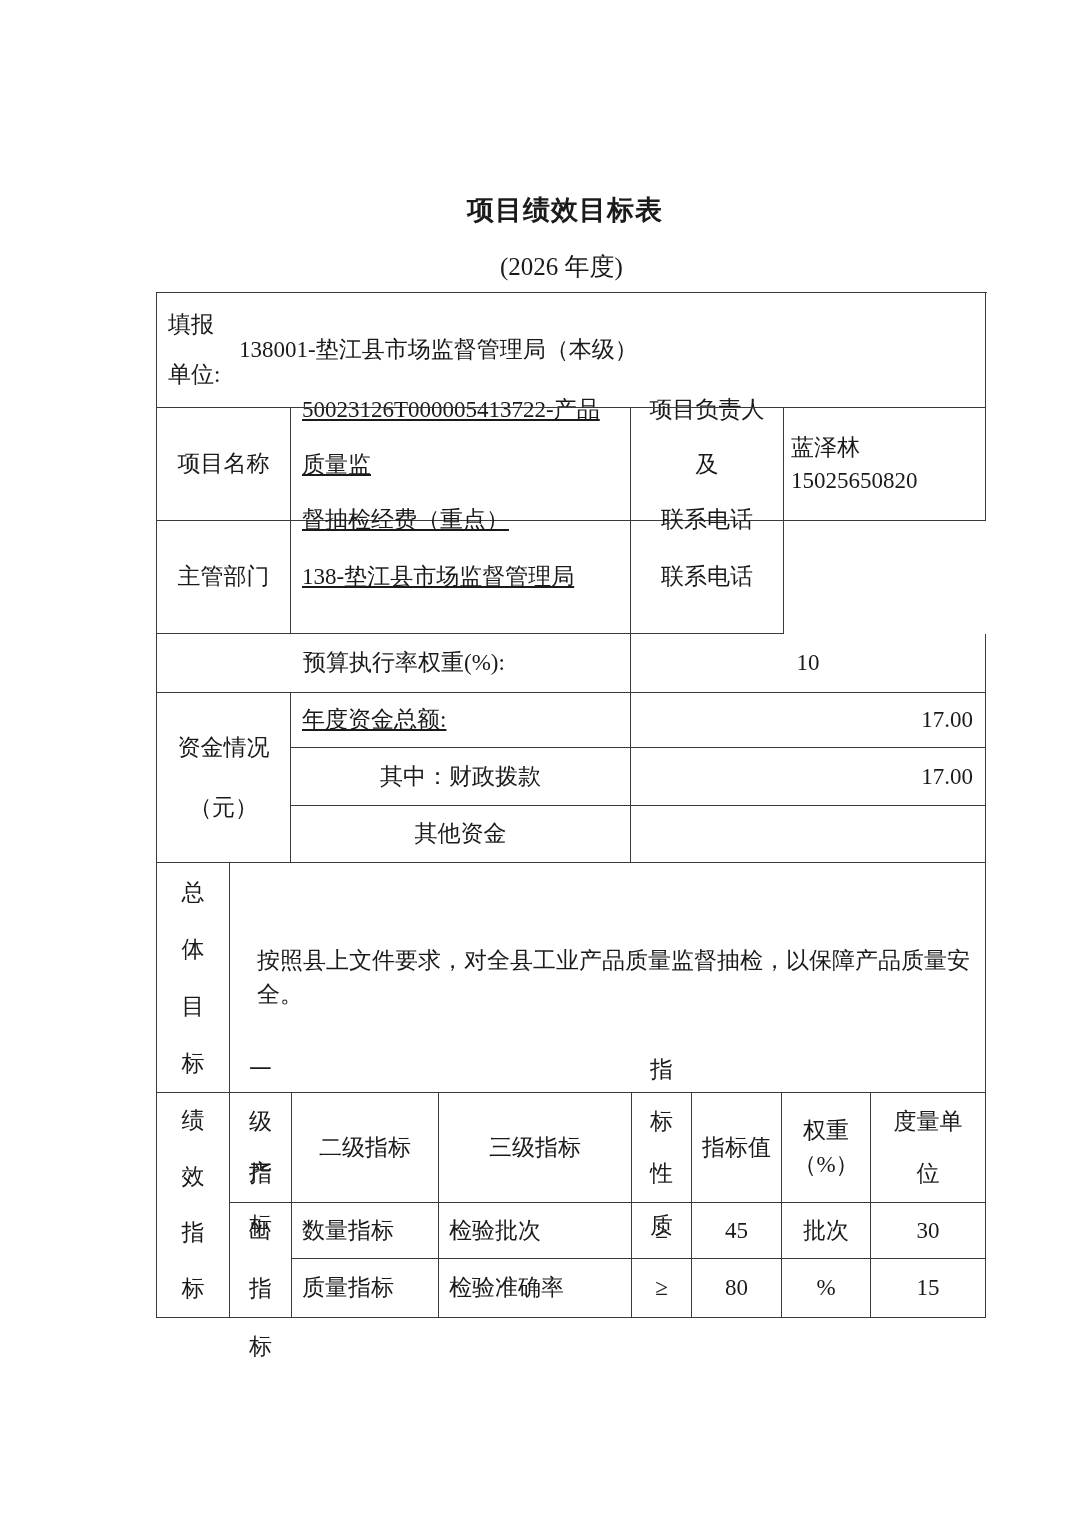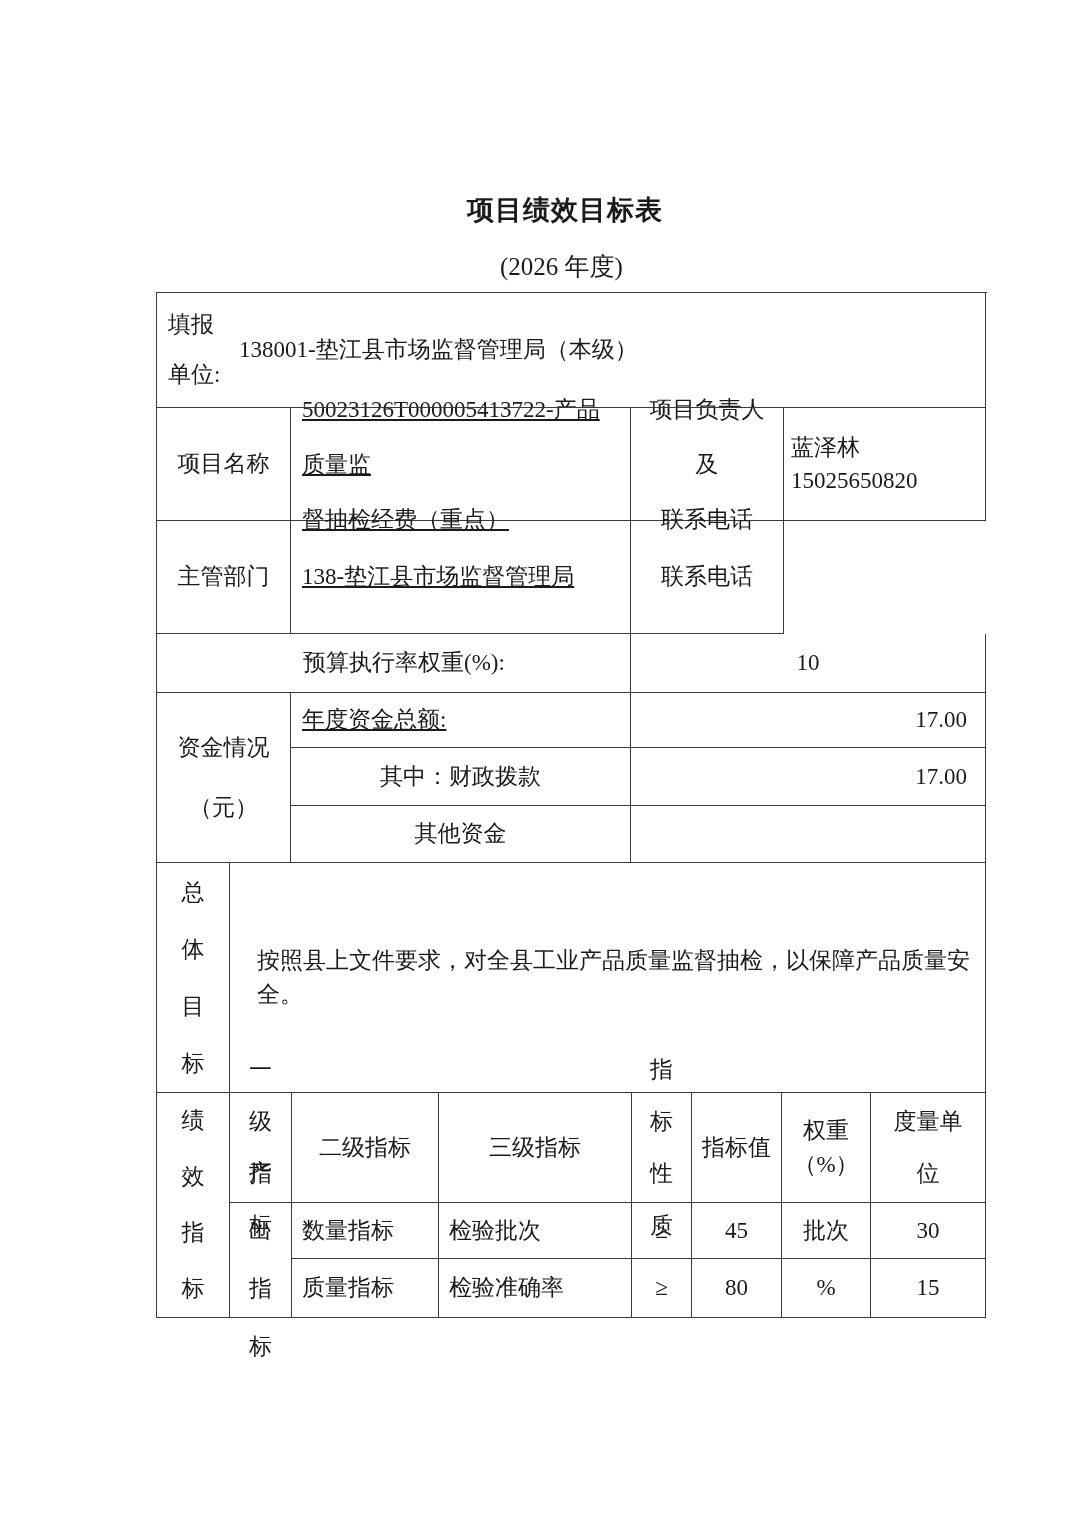--- a/index.html
+++ b/index.html
@@ -81,21 +81,21 @@
   .fill-value{
     position:absolute;
     left:82px;top:50%;
     transform:translateY(-50%);
   }
   .pad11{padding-left:11px;text-decoration:underline;}
   .pad7{padding-left:7px;}
   .pad10{padding-left:10px;}
   .pad27{padding-left:27px;}
   .budget-label{padding-left:146px;}
-  .val-right{padding-right:18px;}
+  .val-right{padding-right:12px;}
 </style>
 </head>
 <body>
 
 <div class="page">
 
   <div class="doc-title">项目绩效目标表</div>
   <div class="doc-subtitle">(2026 年度)</div>
 
   <div class="table-wrap">

